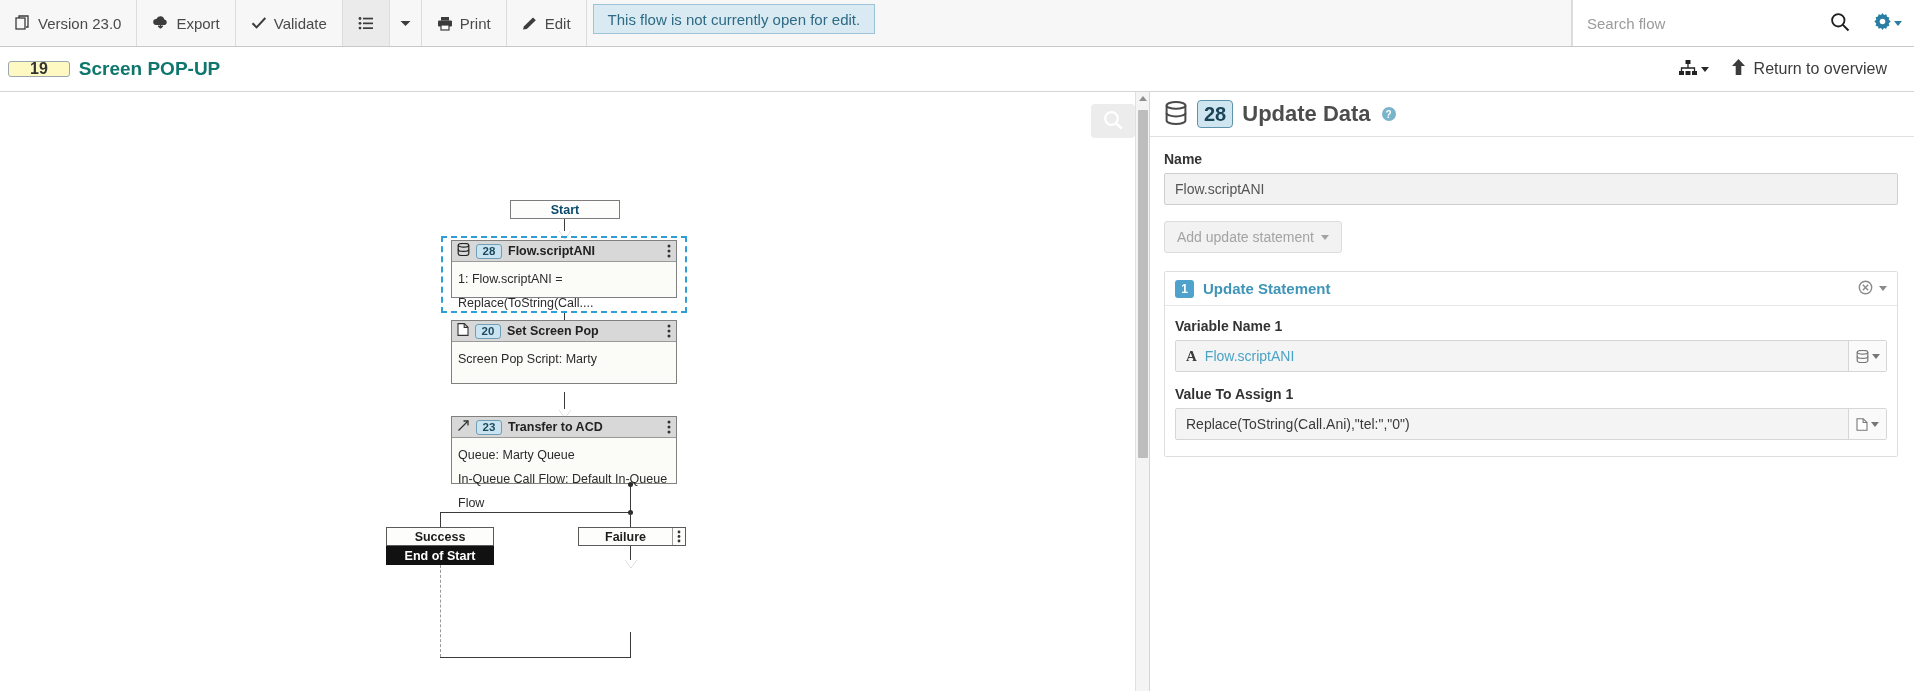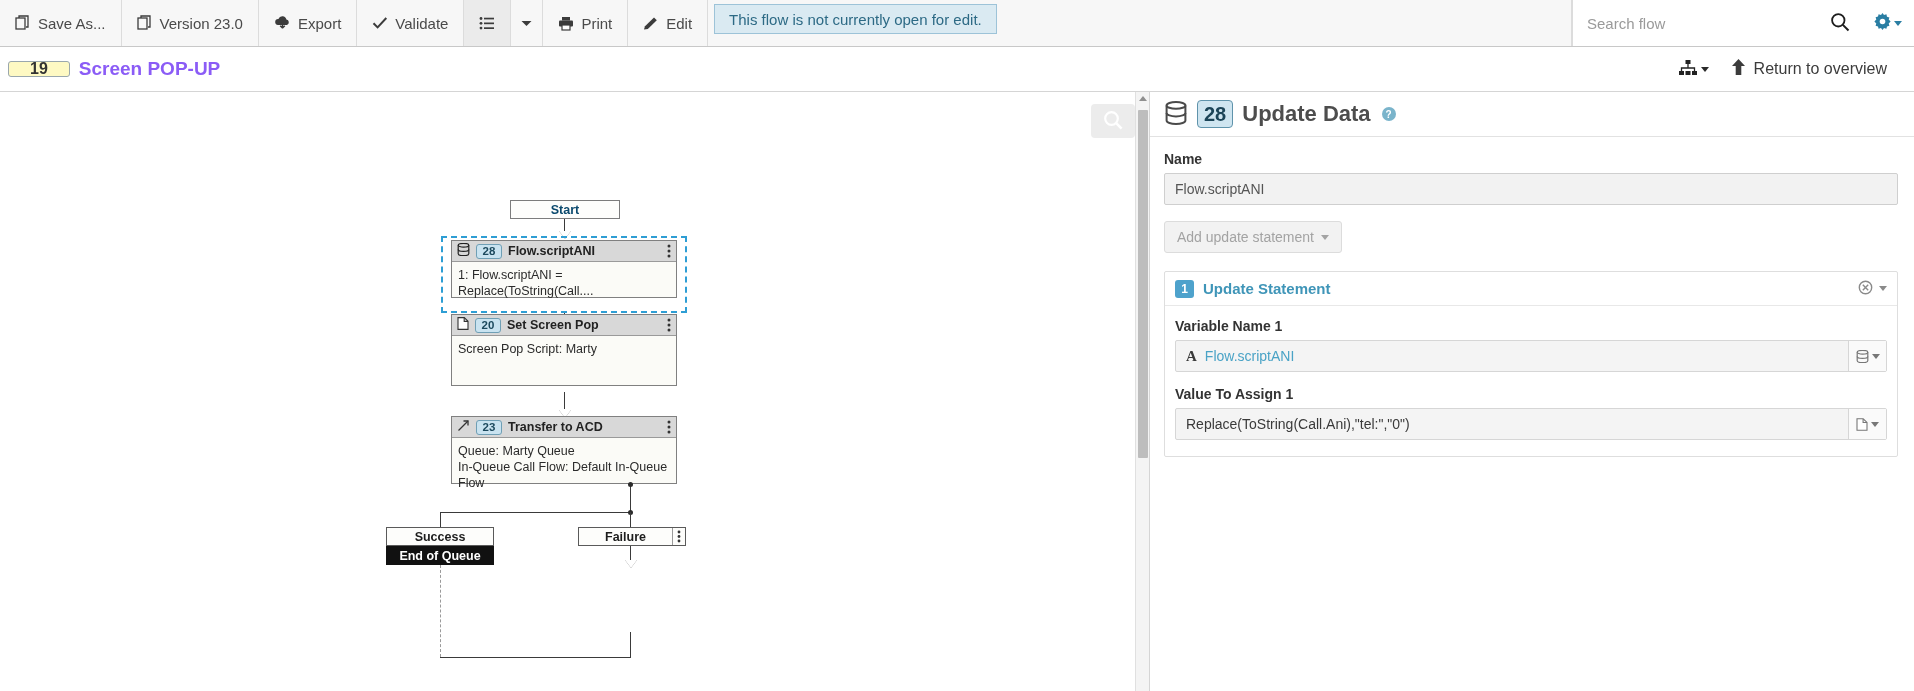--- a/index.html
+++ b/index.html
@@ -52,21 +52,21 @@
     height:45px; display:flex; align-items:center;
     border-bottom:1px solid #d5d5d5; background:#fff; position:relative;
   }
   .crumb-badge{
     display:inline-flex; align-items:center; justify-content:center;
     min-width:26px; height:16px; padding:0 21px; margin-left:8px;
     border:1px solid #9aa7ad; border-radius:3px; background:#fef9c3;
     font-size:16px; font-weight:bold; color:#333;
   }
   .crumb-title{
-    margin-left:9px; font-size:19px; font-weight:bold; color:#8b5cf6;
+    margin-left:9px; font-size:19px; font-weight:bold; color:#0f766e;
     cursor:pointer;
   }
   .subhead-right{
     margin-left:auto; display:flex; align-items:center; gap:22px;
     padding-right:27px;
   }
   .hier-btn{ display:flex; align-items:center; gap:4px; cursor:pointer; color:#2a2a2a;}
   .ret-btn{
     display:flex; align-items:center; gap:8px; cursor:pointer;
     font-size:16px; color:#3c3c3c;
@@ -105,21 +105,21 @@
     background:#d8d8d8; border-bottom:1px solid #9a9a9a;
     font-size:12.5px; font-weight:bold; color:#222;
   }
   .node .nbadge{
     display:inline-flex; align-items:center; justify-content:center;
     min-width:26px; height:15px; padding:0 4px;
     background:#c9e3f0; border:1px solid #6f9fb5; border-radius:3px;
     font-size:11.5px; font-weight:bold; color:#1d4a5e;
   }
   .node .nmenu{ margin-left:auto; display:flex; align-items:center; cursor:pointer;}
-  .node .nbody{ padding:5px 6px; font-size:12.5px; color:#2b2b2b; line-height:16px;}
+  .node .nbody{ padding:5px 6px; font-size:12.5px; color:#2b2b2b; line-height:24px;}
 
   .node-start{
     position:absolute; background:#fdfdfb; border:1px solid #7c7c7c;
     text-align:center; font-weight:bold; font-size:12.5px; color:#0c4a6e;
     display:flex; align-items:center; justify-content:center;
   }
   .sel-box{
     position:absolute; border:2px dashed #2e9ed4; background:transparent;
   }
   .node-out{
@@ -212,29 +212,20 @@
   .caret-dn{
     width:0;height:0;border-left:4px solid transparent;border-right:4px solid transparent;
     border-top:5px solid currentColor;
   }
 </style>
 </head>
 <body>
 
 <div class="toolbar">
 
-  <div class="tbtn">
-    <span class="ic">
-      <svg width="16" height="16" viewBox="0 0 16 16">
-          <rect x="1" y="3" width="9" height="11" fill="none" stroke="#3c3c3c" stroke-width="1.3"></rect>
-          <path d="M4 3V1h9v11h-2" fill="none" stroke="#3c3c3c" stroke-width="1.3"></path>
-        </svg>
-    </span>
-    <span>Save As...</span>
-  </div>
 
   <div class="tbtn">
     <span class="ic">
       <svg width="16" height="16" viewBox="0 0 16 16">
           <rect x="1" y="3" width="9" height="11" fill="none" stroke="#3c3c3c" stroke-width="1.3"></rect>
           <path d="M4 3V1h9v11h-2" fill="none" stroke="#3c3c3c" stroke-width="1.3"></path>
         </svg>
     </span>
     <span>Version 23.0</span>
   </div>
@@ -393,21 +384,21 @@
               <circle cx="2" cy="12" r="1.5" fill="#333"></circle>
             </svg>
         </span>
       </div>
       <div class="nbody">1: Flow.scriptANI = Replace(ToString(Call....</div>
     </div>
 
     <div class="conn v" style="left:564px; top:221px; height:16px;"></div>
     <div class="arrow-hollow" style="left:559px; top:230px;"></div>
 
-    <div class="node" style="left:451px; top:222px; width:226px; height:72px;">
+    <div class="node" style="left:451px; top:228px; width:226px; height:64px;">
       <div class="nhead">
         <span>
           <svg width="12" height="13" viewBox="0 0 12 13">
               <path d="M1 .6h6.3L11 4.3V12.4H1z" fill="#fff" stroke="#333" stroke-width="1.1"></path>
               <path d="M7.2.8v3.6H11" fill="none" stroke="#333" stroke-width="1.1"></path>
             </svg>
         </span>
         <span class="nbadge">20</span>
         <span>Set Screen Pop</span>
         <span class="nmenu">
@@ -452,21 +443,21 @@
     <div class="dot" style="left:628px; top:390px;"></div>
     <div class="conn h" style="left:440px; top:420px; width:191px;"></div>
     <div class="dot" style="left:628px; top:418px;"></div>
     <div class="conn v" style="left:440px; top:420px; height:15px;"></div>
     <div class="conn v" style="left:630px; top:420px; height:15px;"></div>
 
     <div class="node-out" style="left:386px; top:435px; width:108px; height:19px;">
       <span class="lbl">Success</span>
     </div>
     <div class="node-end" style="left:386px; top:454px; width:108px; height:19px;">
-      <span>End of Queue</span>
+      <span>End of Start</span>
     </div>
     <div class="dashline" style="left:440px; top:473px; height:92px;"></div>
 
     <div class="node-out" style="left:578px; top:435px; width:108px; height:19px;">
       <span class="lbl">Failure</span>
       <span style="display:flex;align-items:center;padding-right:4px;border-left:1px solid #9a9a9a;height:100%;">
         <svg width="4" height="13" viewBox="0 0 4 13" style="margin-left:4px">
             <circle cx="2" cy="2" r="1.4" fill="#333"></circle>
             <circle cx="2" cy="6.5" r="1.4" fill="#333"></circle>
             <circle cx="2" cy="11" r="1.4" fill="#333"></circle>

